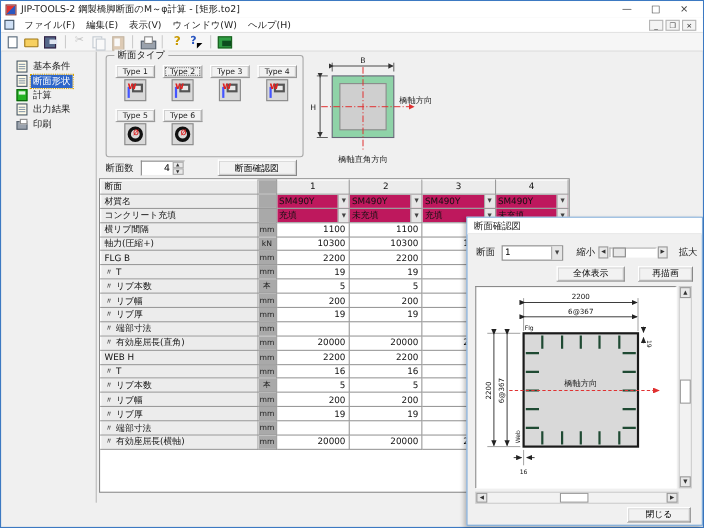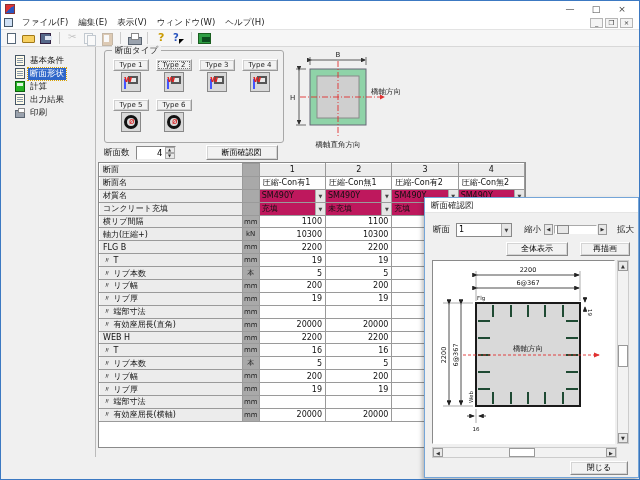--- a/index.html
+++ b/index.html
@@ -33,21 +33,21 @@
   .ic-paste::after{content:"";position:absolute;left:4px;top:3px;width:5px;height:7px;background:#fff}
   .ic-print::before{content:"";position:absolute;left:1px;top:5px;width:12px;height:6px;background:#9aa2ad;border:1px solid #5a6470}
   .ic-print::after{content:"";position:absolute;left:4px;top:1px;width:6px;height:5px;background:#fff;border:1px solid #888}
   .ic-help::before{content:"?";font-weight:bold;font-size:11px;color:#c99a00;position:absolute;left:4px;top:-1px}
   .ic-chelp::before{content:"?";font-weight:bold;font-size:10px;color:#2a56c0;position:absolute;left:2px;top:0}
   .ic-chelp::after{content:"";position:absolute;right:1px;bottom:1px;border-left:5px solid #000;border-bottom:5px solid transparent}
   .ic-appg{width:13px;height:11px;background:#2f9e44;border:1px solid #1b5e20;margin-top:1px}
   .ic-appg::after{content:"";position:absolute;left:3px;top:3px;width:8px;height:5px;background:#0c4d1e}
   
   .content{position:absolute;top:46px;left:1px;right:1px;bottom:22px;display:flex;background:#f0f0f0}
-  .sidebar{width:94px;border-right:1px solid #bbb;padding-top:7px;position:relative}
+  .sidebar{width:86px;border-right:1px solid #bbb;padding-top:7px;position:relative}
   .tree-item{display:flex;align-items:center;gap:3px;height:13px;padding-left:13px;cursor:default}
   .tree-label{font-size:8.5px;color:#222;padding:0 2px;white-space:nowrap}
   .tree-item.selected .tree-label{background:#2e66c9;color:#fff;outline:1px dotted #d8a200}
   .tic{width:10px;height:11px;position:relative;flex:none}
   .tic-doc{background:#fffbe8;border:1px solid #456}
   .tic-doc::after{content:"";position:absolute;left:1px;top:2px;right:1px;height:1px;background:#89a;box-shadow:0 2px 0 #89a,0 4px 0 #89a}
   .tic-calc{background:#24b324;border:1px solid #0a600a}
   .tic-calc::after{content:"";position:absolute;left:1px;top:1px;right:1px;height:3px;background:#dff5df}
   .tic-prn{background:#9aa2ad;border:1px solid #5a6470;height:8px;margin-top:2px}
   .tic-prn::after{content:"";position:absolute;left:2px;top:-3px;width:5px;height:3px;background:#fff;border:1px solid #888}
@@ -113,20 +113,21 @@
   .close-btn{position:absolute;right:10px;top:263px;width:58px;height:14px;background:#f2f2f2;border:1px solid #888;border-top-color:#fff;border-left-color:#fff;box-shadow:0 0 0 1px #d4d4d4 inset;font-size:8px;text-align:center;line-height:12px;cursor:pointer}
   svg text{font-family:"DejaVu Sans",sans-serif}
 </style>
 </head>
 <body>
 
 <div class="window">
 
   <div class="titlebar">
     <span class="app-ic"></span>
+    <span class="title">JIP-TOOLS-2 鋼製橋脚断面のM～φ計算 - [矩形.to2]</span>
     <span class="win-controls">
       <span class="win-btn">—</span>
       <span class="win-btn">□</span>
       <span class="win-btn">×</span>
     </span>
   </div>
 
   <div class="menubar">
     <span class="mdi-ic"></span>
     <span class="menu-item">ファイル(F)</span>
@@ -284,28 +285,20 @@
           <tbody>
               <tr>
                 <td class="lbl">断面</td>
                 <td class="unit"></td>
                 <td class="lbl hdr">1</td>
                 <td class="lbl hdr">2</td>
                 <td class="lbl hdr">3</td>
                 <td class="lbl hdr">4</td>
               </tr>
               <tr>
-                <td class="lbl">断面名</td>
-                <td class="unit"></td>
-                <td class="txt">圧縮-Con有1</td>
-                <td class="txt">圧縮-Con無1</td>
-                <td class="txt">圧縮-Con有2</td>
-                <td class="txt">圧縮-Con無2</td>
-              </tr>
-              <tr>
                 <td class="lbl">材質名</td>
                 <td class="unit"></td>
                 <td class="val">
                   <span class="selbox">
                     <span class="seltext">SM490Y</span>
                     <span class="dd">▼</span>
                   </span>
                 </td>
                 <td class="val">
                   <span class="selbox">

